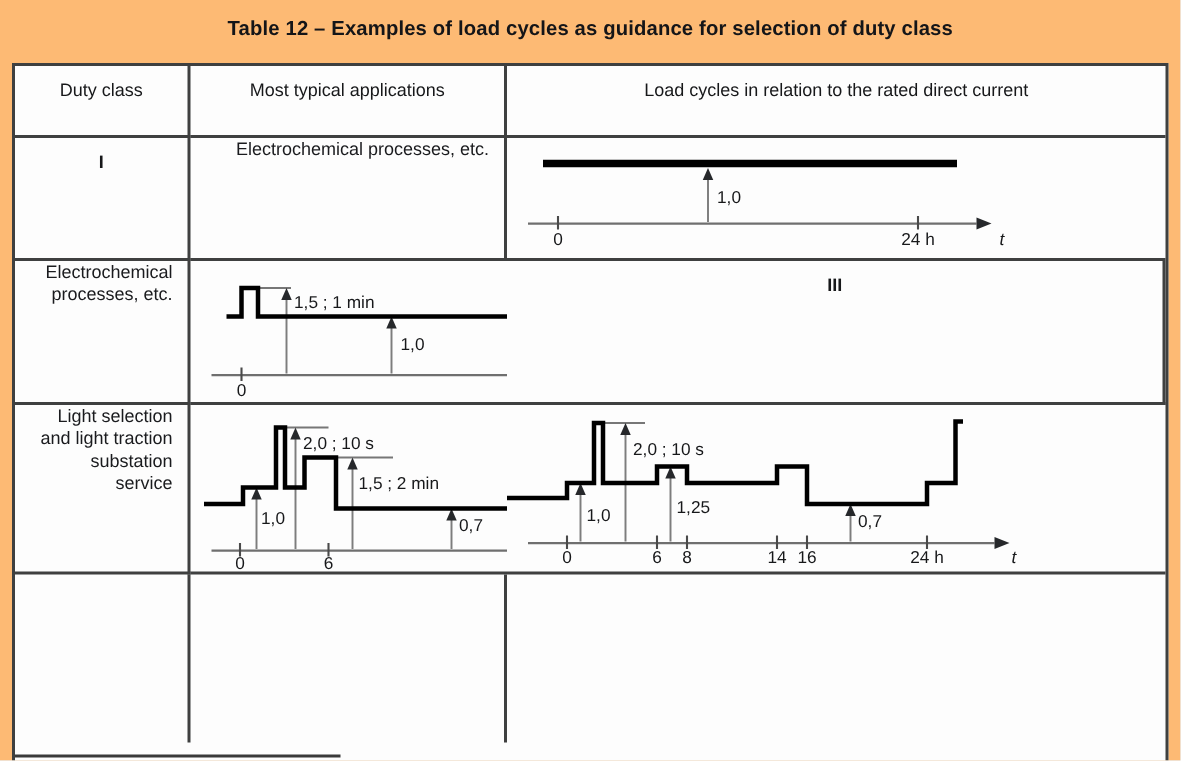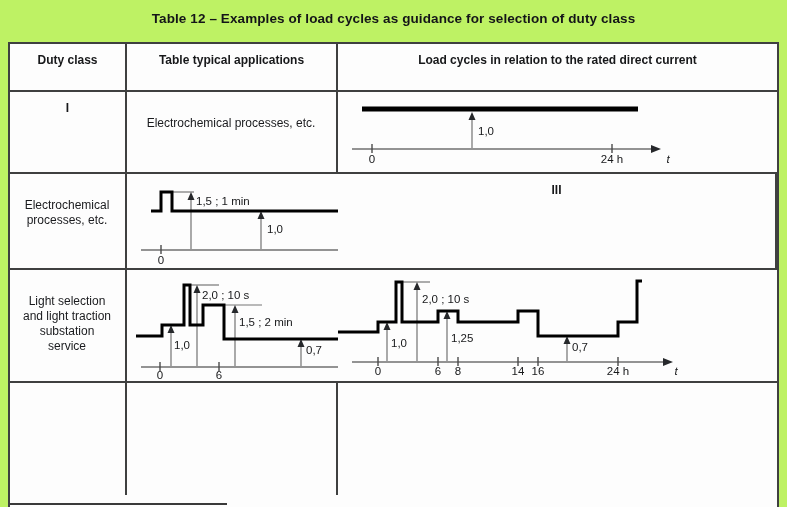--- a/index.html
+++ b/index.html
@@ -1,65 +1,65 @@
 <!DOCTYPE html>
 <html><head>
 <meta charset="utf-8">
 <style>
   html,body{margin:0;padding:0;background:#e8e8e8;}
   #page{
-    position:relative;width:787px;height:507px;background:#bef264;
+    position:relative;width:787px;height:507px;background:#fdba74;
     overflow:hidden;font-family:"Liberation Sans",sans-serif;color:#1a1b1e;
   }
   .title{
     position:absolute;top:11px;left:0;width:787px;text-align:center;
     font-size:13.5px;font-weight:bold;color:#141518;letter-spacing:.1px;
   }
   .tbl{
     position:absolute;left:8px;top:42px;
     display:grid;
     grid-template-columns:117px 211px 439px;
     grid-template-rows:48px 82px 96px 113px 112px 18px;
     border:2px solid #3f4040;background:#fdfdfd;
   }
   .cell{
     box-sizing:border-box;border-right:2px solid #3f4040;border-bottom:2px solid #3f4040;
     overflow:hidden;
   }
   .cell.last-col{border-right:none;}
   .cell.partial{border-bottom:none;}
   .hcell{
-    font-weight:bold;font-size:12px;text-align:center;padding-top:9px;line-height:15px;color:#17181a;
+    font-weight:normal;font-size:12px;text-align:center;padding-top:9px;line-height:15px;color:#17181a;
   }
   .class-cell{
     font-weight:bold;font-size:12px;text-align:center;padding-top:9px;color:#17181a;
   }
   .apps-cell{
-    font-size:12px;line-height:15px;padding:24px 10px 0 9px;text-align:center;
+    font-size:12px;line-height:15px;padding:0 10px 0 9px;text-align:right;
   }
   .diagram-cell{padding:0;}
   .diagram-cell svg{display:block;}
   .bottom-stub{
     position:absolute;left:10px;top:503px;width:217px;height:2px;background:#3a3a3a;
   }
 </style>
 </head>
 <body>
 
 <div id="page">
 
   <div class="title">Table 12 – Examples of load cycles as guidance for selection of duty class</div>
 
   <div class="tbl">
 
     <div class="cell hcell">
       <span>Duty class</span>
     </div>
     <div class="cell hcell">
-      <span>Table typical applications</span>
+      <span>Most typical applications</span>
     </div>
     <div class="cell hcell last-col">
       <div>Load cycles in relation to the rated direct current</div>
     </div>
 
     <div class="cell class-cell">I</div>
     <div class="cell apps-cell">Electrochemical processes, etc.</div>
     <div class="cell diagram-cell last-col">
         <svg width="439" height="80">
           <line x1="134" y1="56" x2="134" y2="26" stroke="#7d7d7d" stroke-width="1.3"></line>

